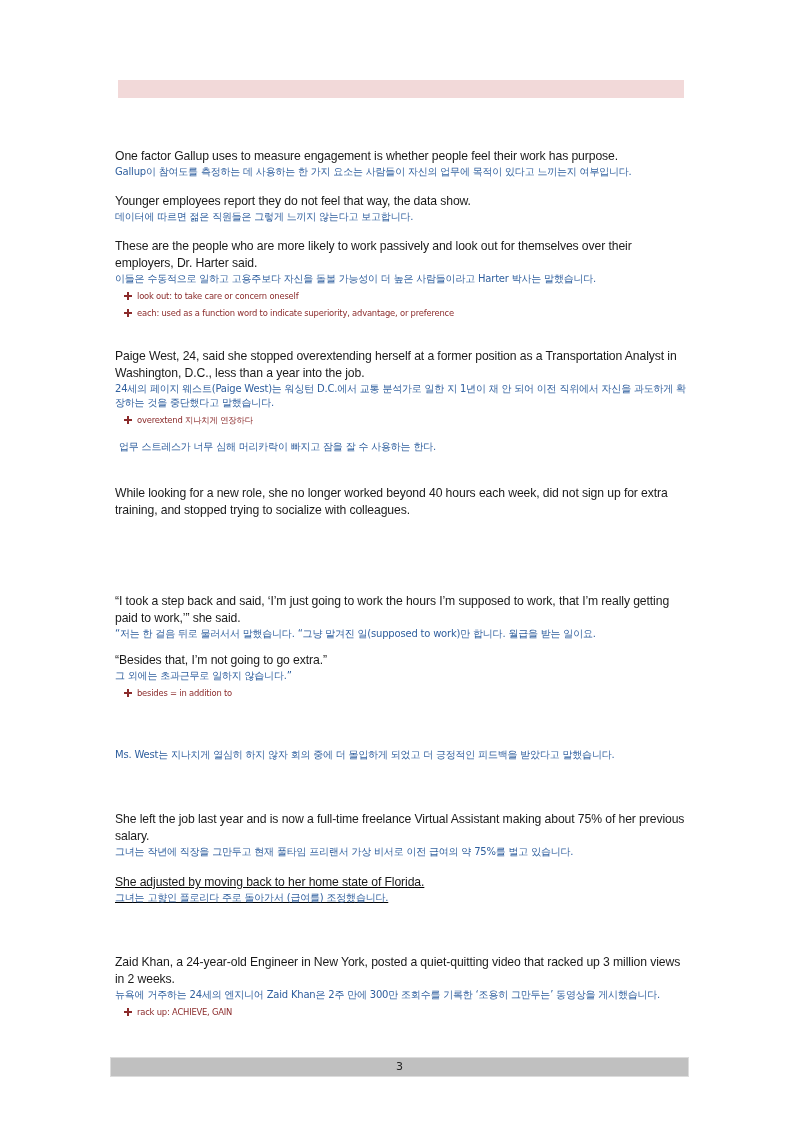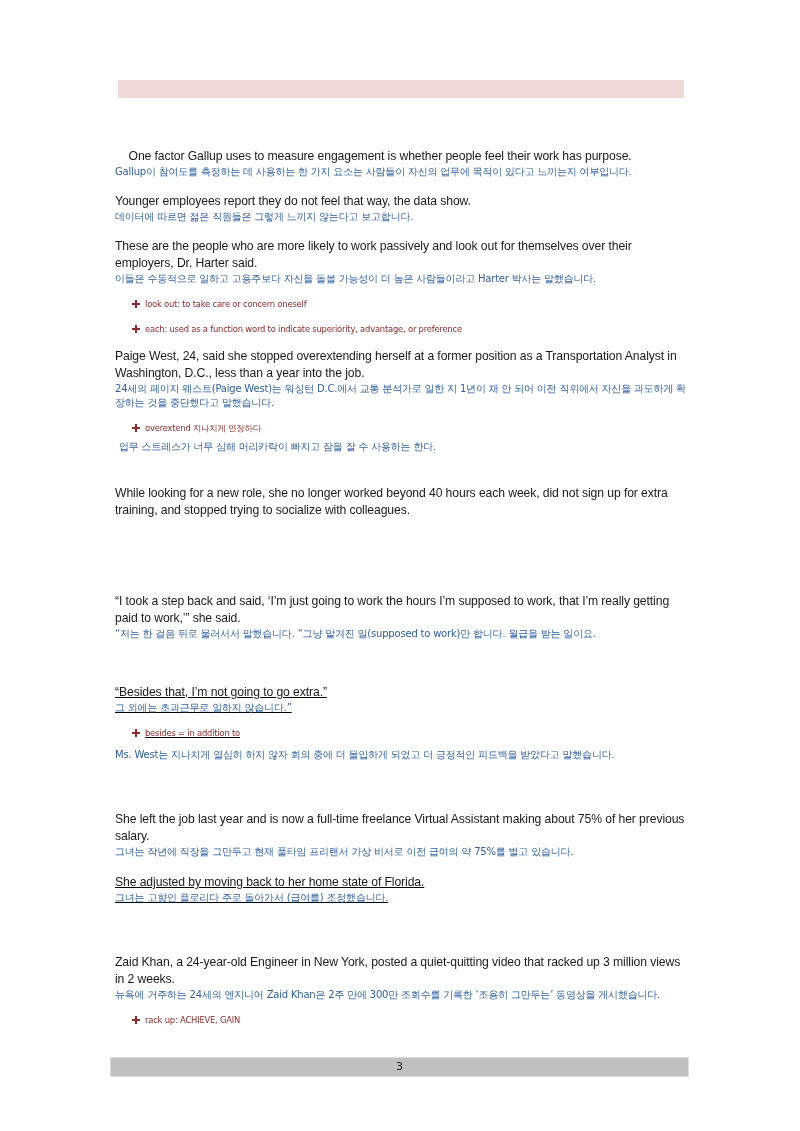--- a/index.html
+++ b/index.html
@@ -46,21 +46,21 @@
       color: #2f5f9e;
       margin: 0;
       letter-spacing: -0.2px;
     }
     .ko.indent { padding-left: 4px; }
     .note {
       font-family: "DejaVu Sans", sans-serif;
       font-size: 8.4px;
       line-height: 13px;
       color: #8b2a2a;
-      margin: 12px;
+      margin: 4px;
       padding-left: 5px;
       letter-spacing: -0.2px;
     }
     .note .cross {
       display: inline-block;
       width: 8px;
       height: 8px;
       position: relative;
       margin-right: 5px;
       vertical-align: -0.5px;
@@ -88,21 +88,21 @@
       color: #222;
     }
   </style>
 </head>
 <body>
 
 <div class="header-bar"></div>
 
 <div class="content">
 
-  <div class="para" style="position:absolute; top:0px;text-align:right;">
+  <div class="para" style="position:absolute; top:0px;">
     <p class="en">One factor Gallup uses to measure engagement is whether people feel their work has purpose.</p>
     <p class="ko">Gallup이 참여도를 측정하는 데 사용하는 한 가지 요소는 사람들이 자신의 업무에 목적이 있다고 느끼는지 여부입니다.</p>
   </div>
 
   <div class="para" style="position:absolute; top:45px;">
     <p class="en">Younger employees report they do not feel that way, the data show.</p>
     <p class="ko">데이터에 따르면 젊은 직원들은 그렇게 느끼지 않는다고 보고합니다.</p>
   </div>
 
   <div class="para" style="position:absolute; top:90px;">
@@ -124,21 +124,21 @@
 
   <div class="para" style="position:absolute; top:337px;">
     <p class="en">While looking for a new role, she no longer worked beyond 40 hours each week, did not sign up for extra training, and stopped trying to socialize with colleagues.</p>
   </div>
 
   <div class="para" style="position:absolute; top:445px;">
     <p class="en">“I took a step back and said, ‘I’m just going to work the hours I’m supposed to work, that I’m really getting paid to work,’” she said.</p>
     <p class="ko">“저는 한 걸음 뒤로 물러서서 말했습니다. “그냥 맡겨진 일(supposed to work)만 합니다. 월급을 받는 일이요.</p>
   </div>
 
-  <div class="para" style="position:absolute; top:536px;text-decoration:underline;">
+  <div class="para" style="position:absolute; top:504px;">
     <p class="en">“Besides that, I’m not going to go extra.”</p>
     <p class="ko">그 외에는 초과근무로 일하지 않습니다.”</p>
     <p class="note"><span class="cross"></span><span>besides = in addition to</span></p>
   </div>
 
   <div class="para" style="position:absolute; top:600px;">
     <p class="ko">Ms. West는 지나치게 열심히 하지 않자 회의 중에 더 몰입하게 되었고 더 긍정적인 피드백을 받았다고 말했습니다.</p>
   </div>
 
   <div class="para" style="position:absolute; top:663px;">

